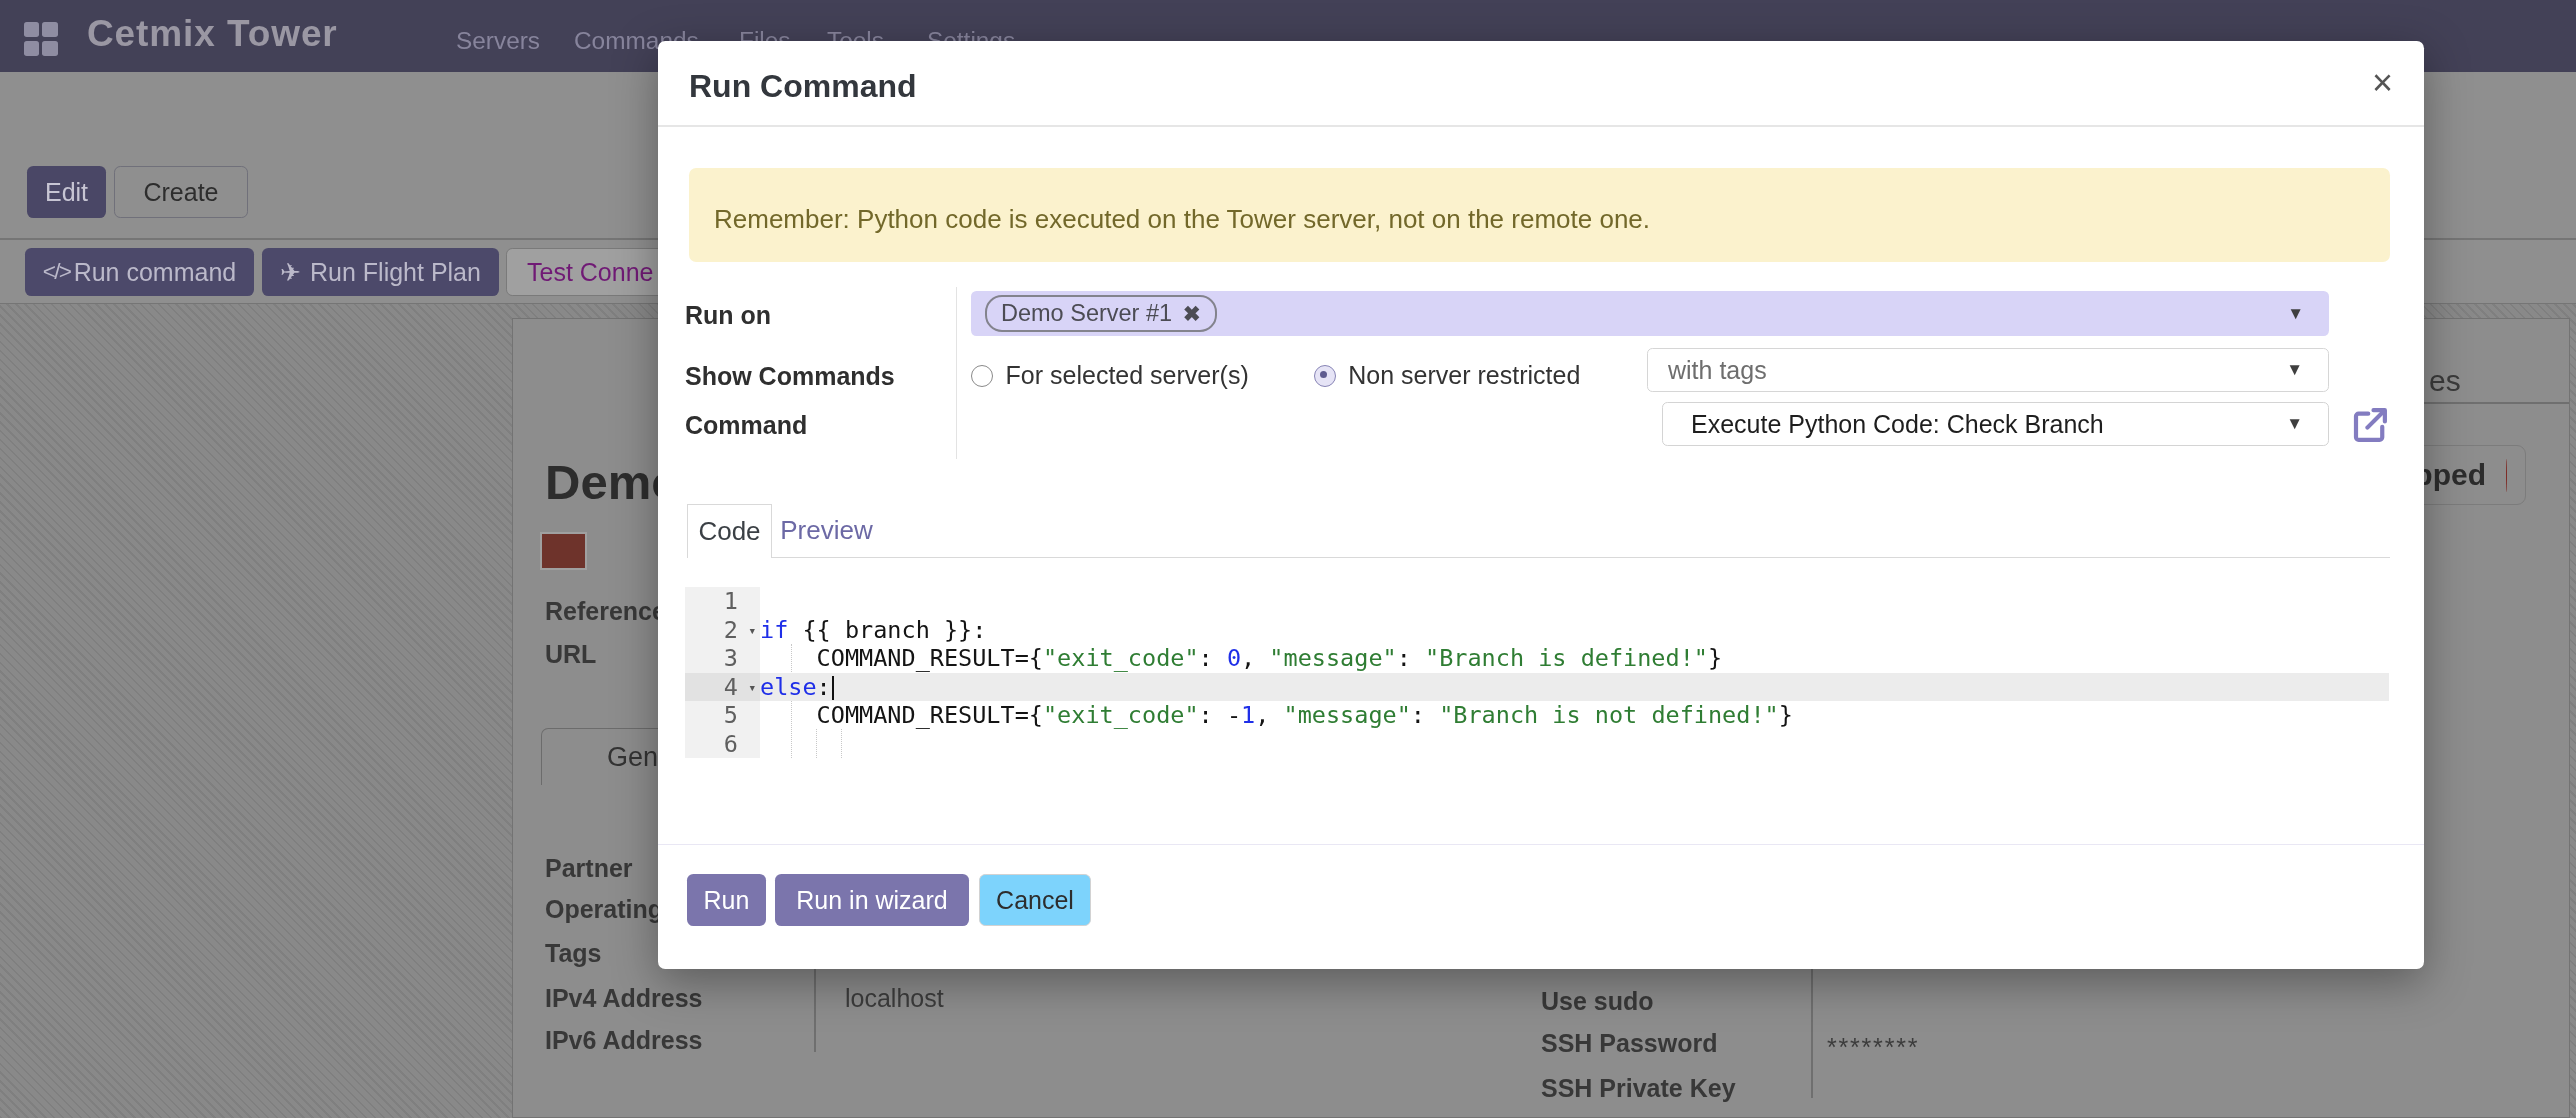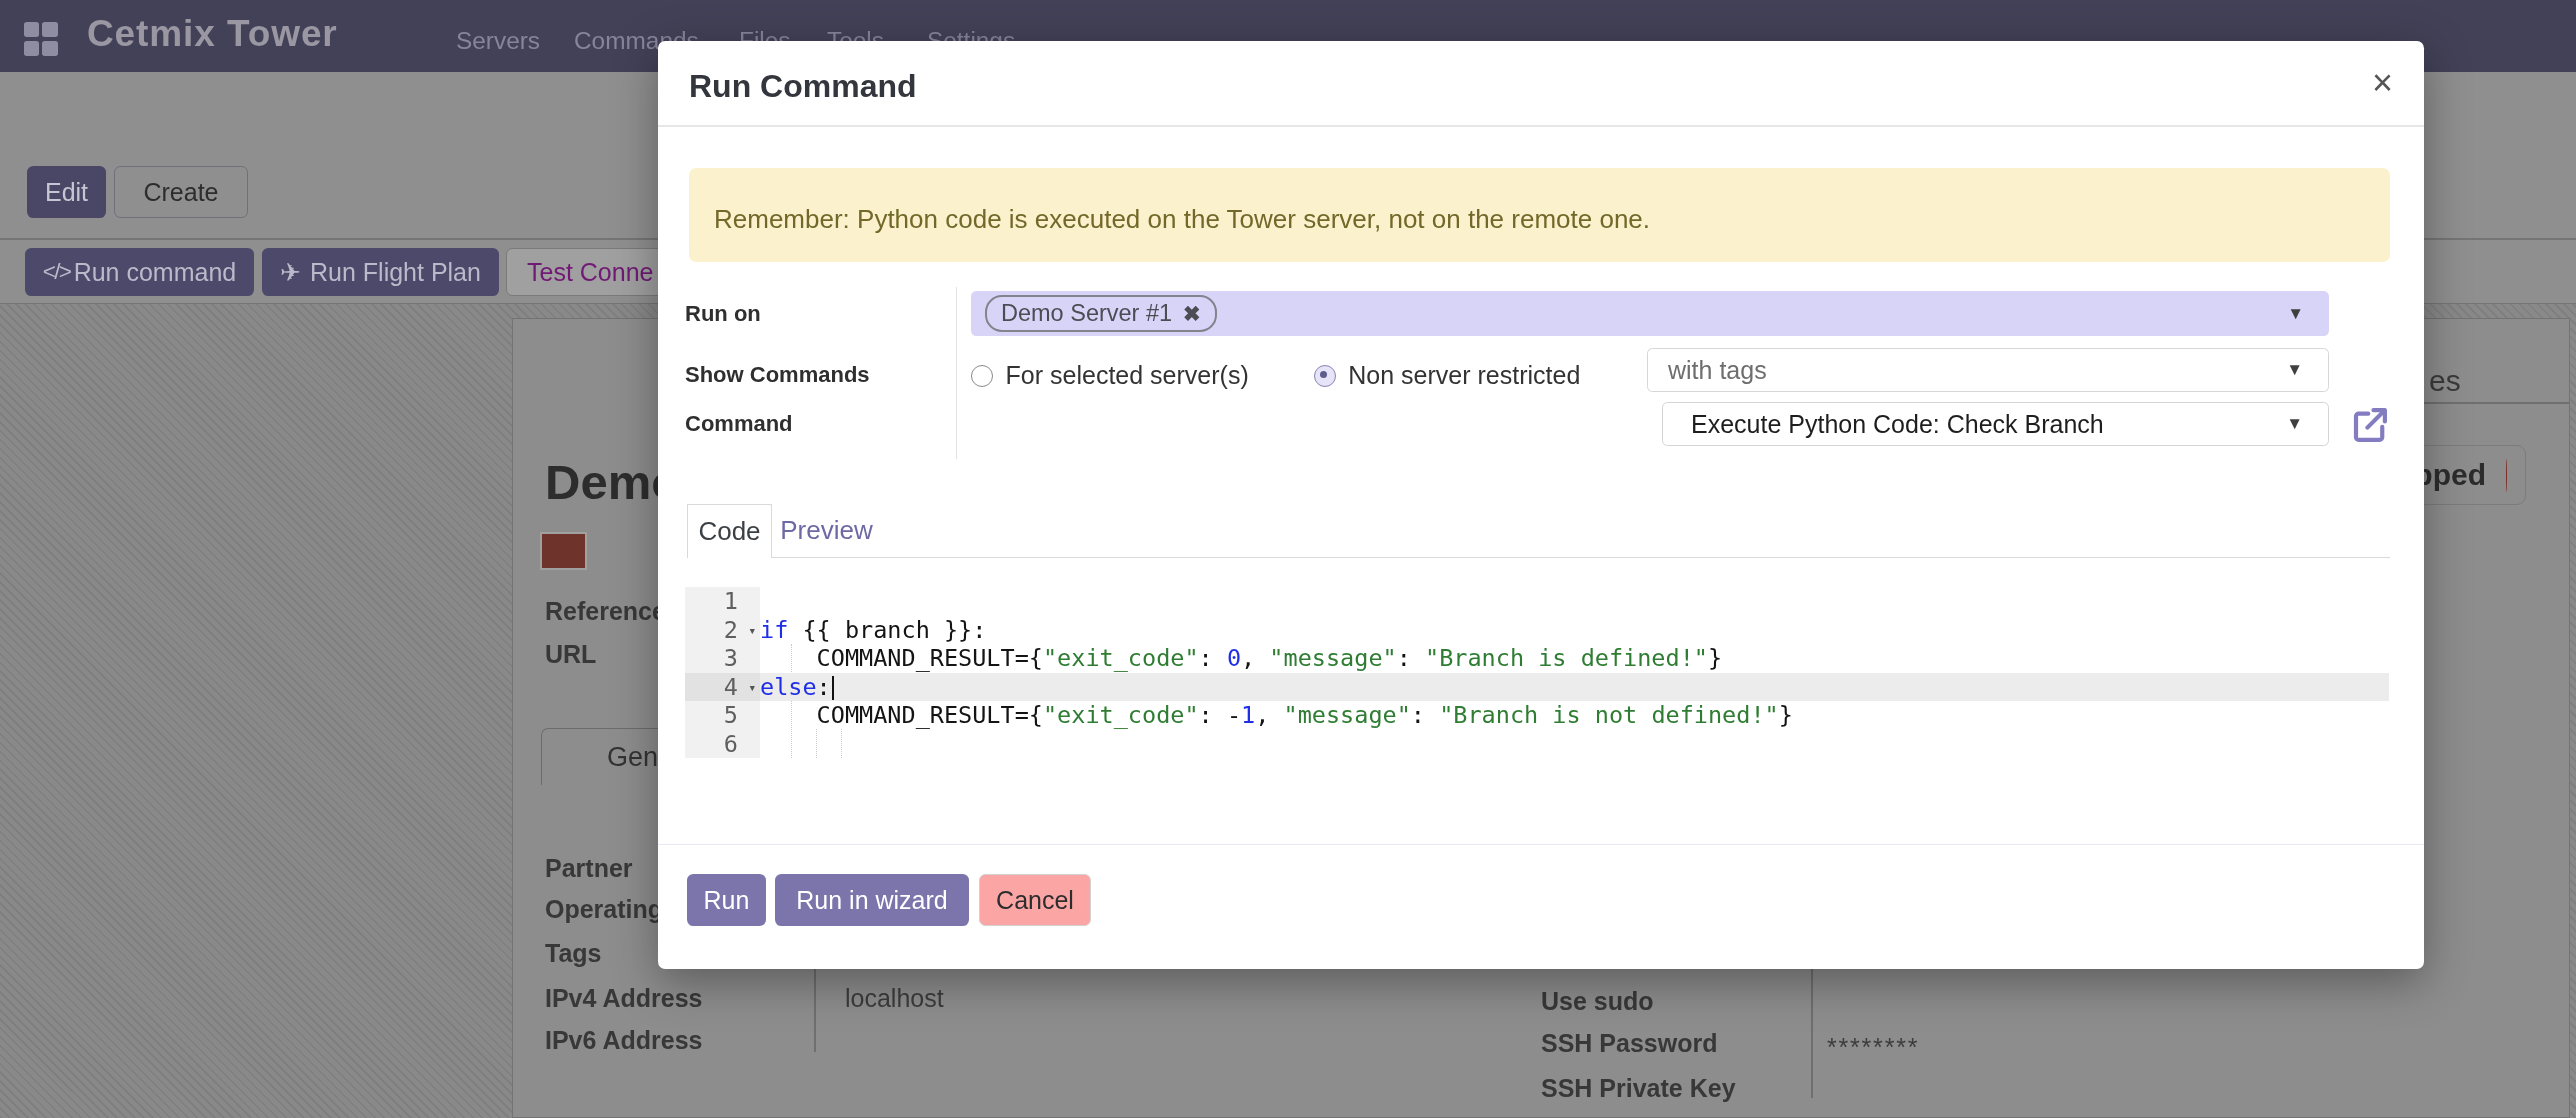--- a/index.html
+++ b/index.html
@@ -66,21 +66,21 @@
 
   
   #modal{left:658px;top:41px;width:1766px;height:928px;background:#ffffff;border-radius:7.2px;
          box-shadow:0 12.6px 45px rgba(0,0,0,.35);z-index:10;}
   #modal-title{left:31px;top:27px;font-size:32px;font-weight:bold;color:#33373d;}
   #modal-close{left:1714px;top:23.5px;font-size:36px;color:#555;line-height:36px;}
   #modal-hr{left:0;top:84px;width:1766px;height:1.8px;background:#e6e6e6;}
   #alert-box{left:31px;top:127px;width:1701px;height:94px;background:#fbf2cd;border-radius:7.2px;}
   #alert-text{left:56px;top:163px;font-size:26px;color:#72682a;}
 
-  .form-label{font-size:22px;font-weight:bold;color:#2f2f2f;}
+  .form-label{font-size:25px;font-weight:bold;color:#2f2f2f;}
   #lbl-runon{left:27px;top:260px;} #lbl-showcmd{left:27px;top:321px;} #lbl-command{left:27px;top:370px;}
   #form-vline{left:298px;top:246px;width:0.9px;height:172px;background:#e3e3e3;}
 
   .sel{box-sizing:border-box;border-radius:5.4px;display:flex;align-items:center;}
   .sel .caret{position:absolute;right:25px;font-size:17px;color:#3f3f3f;}
   #runon-select{left:313px;top:250px;width:1358px;height:45px;background:#d8d4f7;}
   #runon-tag{margin-left:13.5px;height:33px;border:2.7px solid #83838d;border-radius:17px;
              display:flex;align-items:center;padding:0 14.5px;font-size:23.5px;color:#4c4c54;}
   #runon-tag .x{font-size:21px;margin-left:11px;font-weight:bold;color:#4c4c54;}
 
@@ -124,21 +124,21 @@
   .tok-kw{color:#1f2fe8;} .tok-str{color:#2f7d33;} .tok-num{color:#1f2fe8;} .tok-pl{color:#141414;}
   .cursor{display:inline-block;width:2.7px;height:24.4px;background:#111;vertical-align:middle;margin-left:0.9px;}
   .indent-guide{position:absolute;width:0;border-left:0.9px dotted #c8c8c8;}
   #ig1{left:133px;top:57px;height:28px;} #ig2{left:133px;top:114px;height:57px;}
   #ig3{left:158px;top:142px;height:29px;} #ig4{left:183px;top:142px;height:29px;}
 
   
   #footer-hr{left:0;top:803px;width:1766px;height:0.9px;background:#e9e7f4;}
   #btn-run{left:29px;top:833px;width:79px;height:52px;background:#7b75ac;color:#fff;}
   #btn-runwizard{left:117px;top:833px;width:194px;height:52px;background:#7b75ac;color:#fff;}
-  #btn-cancel{left:321px;top:833px;width:112px;height:52px;background:#fca5a5;
+  #btn-cancel{left:321px;top:833px;width:112px;height:52px;background:#7dd3fc;
               border:1.8px solid #d2d2d2;color:#2d2d2d;}
 </style>
 </head>
 <body>
 
 <div id="stage">
 
   <div id="nav" class="abs">
     <div id="apps-grid" class="abs">
         <i></i>

